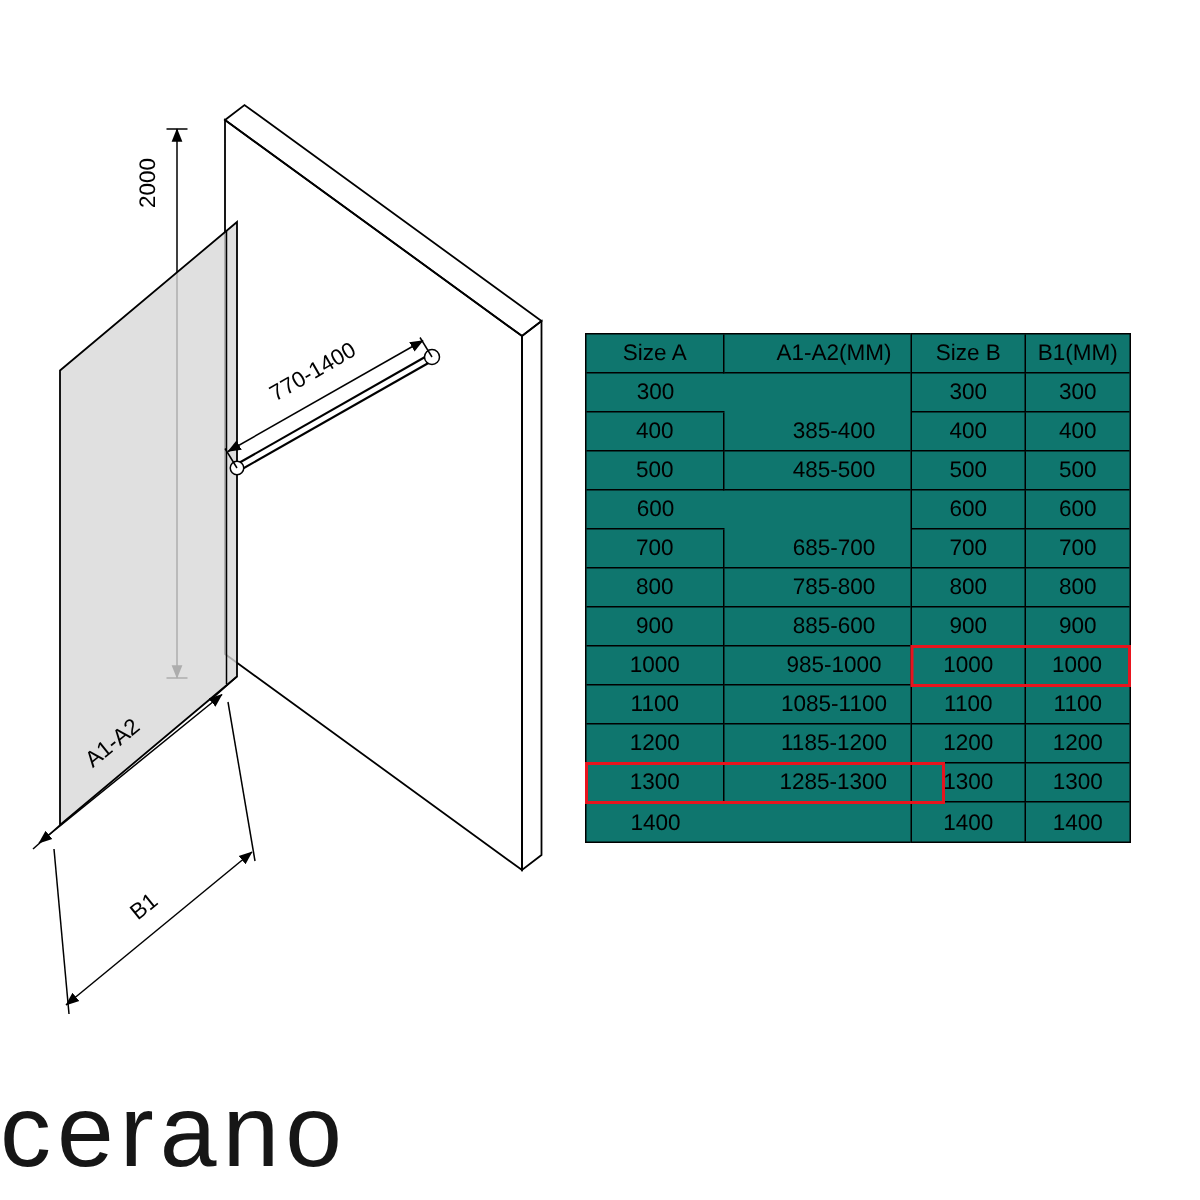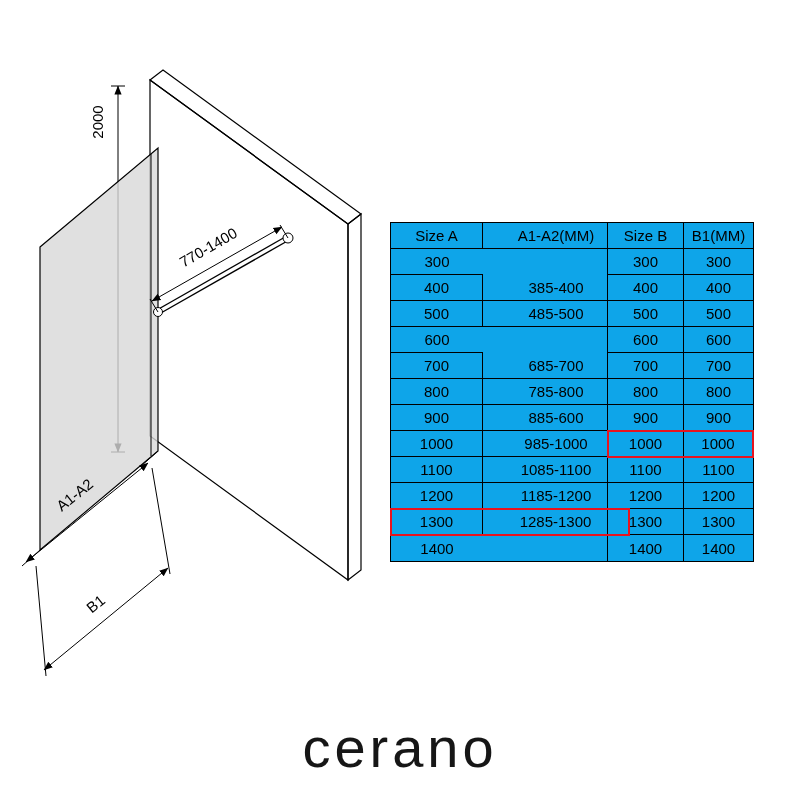--- a/index.html
+++ b/index.html
@@ -6,39 +6,39 @@
   body{
     width:800px;height:800px;position:relative;background:#ffffff;
     font-family:"Liberation Sans",sans-serif;color:#000;overflow:hidden;
   }
   
   #drawing{position:absolute;left:0;top:40px;}
   #drawing text{font-family:"Liberation Sans",sans-serif;font-size:15px;fill:#000;}
   .ln{stroke:#000;stroke-width:1.2;fill:none;}
   .thin{stroke:#000;stroke-width:1;fill:none;}
   
-  .dtable{position:absolute;border:1px solid #000;display:flex;flex-direction:column;background:#0ea5e9;}
+  .dtable{position:absolute;border:1px solid #000;display:flex;flex-direction:column;background:#0f766e;}
   .t-row{display:flex;position:relative;}
   .t-cell{
     height:26px;box-sizing:border-box;display:flex;align-items:center;justify-content:center;
     font-size:15px;border-right:1px solid #000;border-bottom:1px solid #000;white-space:nowrap;
   }
   .t-cell:last-child{border-right:none;}
   .t-row:last-child .t-cell{border-bottom:none;}
   #tableA{left:390px;top:222px;}
   #tableA .c0{width:92px;}
   #tableA .c1{width:146px;}
   #tableB{left:607px;top:222px;}
   #tableB .c0{width:76px;}
   #tableB .c1{width:69px;}
   .hl-box{position:absolute;inset:-1px;border:2px solid #e8141e;pointer-events:none;z-index:3;}
   
   #logo{
-    position:absolute;left:0;right:0;top:720px;text-align:center;
-    font-size:56px;letter-spacing:4px;font-weight:400;color:#161616;line-height:1;
+    position:absolute;left:0;right:0;top:720px;
+    font-size:68px;letter-spacing:4px;font-weight:400;color:#161616;line-height:1;
   }
 </style>
 </head>
 <body>
 
 <svg id="drawing" width="400" height="700" viewBox="0 0 400 700">
   <defs>
     <marker id="arr" viewBox="0 0 10 10" refX="9.5" refY="5" markerWidth="9" markerHeight="9" markerUnits="userSpaceOnUse" orient="auto-start-reverse">
       <path d="M0,1 L10,5 L0,9 Z" fill="#000"></path>
     </marker>

